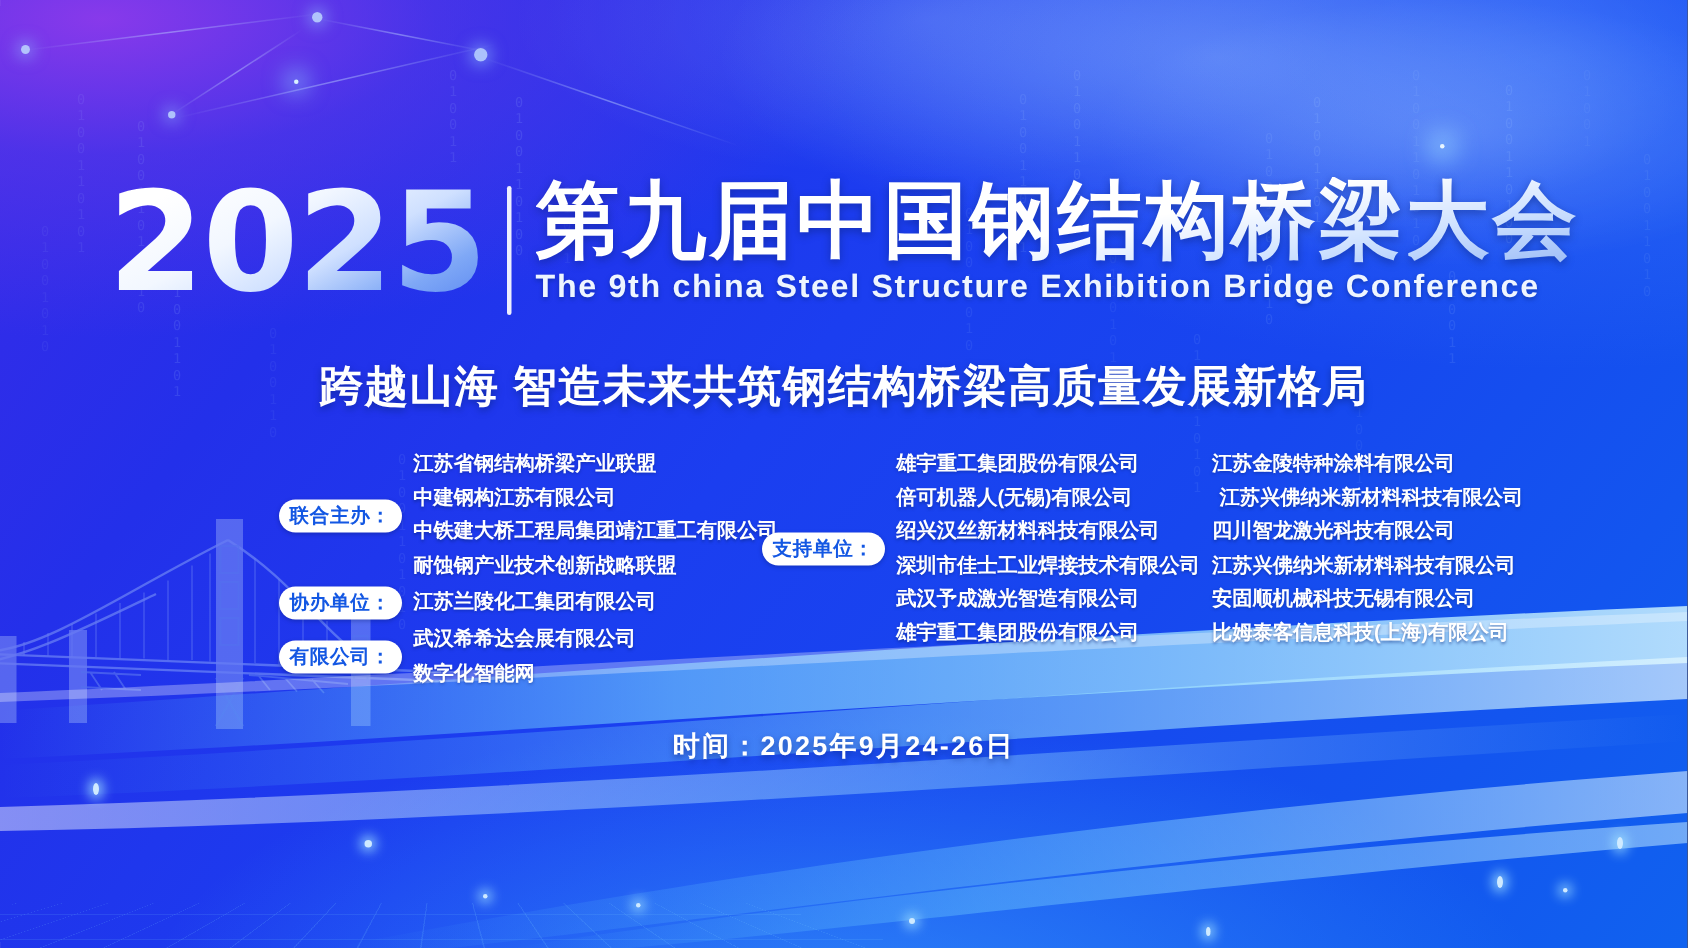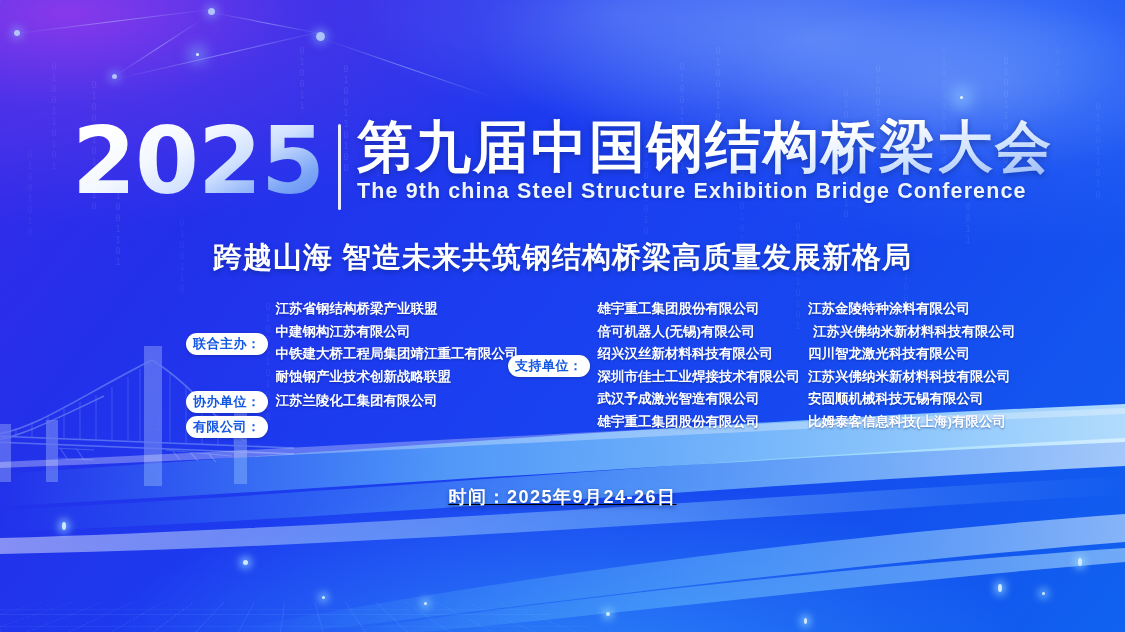--- a/index.html
+++ b/index.html
@@ -102,21 +102,21 @@
     margin-right:8px;margin-top:1px;letter-spacing:.5px;white-space:nowrap;
     box-shadow:0 1px 3px rgba(5,25,95,.35);
   }
   .items{display:flex;flex-direction:column;}
   .item{font-size:13.5px;font-weight:700;color:#ffffff;line-height:22.5px;white-space:nowrap;
         text-shadow:0 1px 2px rgba(8,35,120,.5);}
   .item.indent{padding-left:5px;}
   .col-right .item{line-height:22.5px;}
 
   
-  .footer{position:absolute;left:0;right:0;top:485px;display:flex;justify-content:center;gap:86px;text-decoration:underline;}
+  .footer{position:absolute;left:0;right:0;top:485px;display:flex;justify-content:center;gap:86px;}
   .finfo{font-size:18px;font-weight:700;color:#ffffff;letter-spacing:1.5px;
          text-shadow:0 2px 4px rgba(8,35,120,.55);white-space:nowrap;}
 </style>
 </head>
 <body>
 
 <div class="stage">
 
   <div class="layer clouds"></div>
   <div class="layer rays"></div>
@@ -267,20 +267,24 @@
         </div>
       </div>
       <div class="grp">
         <div class="badge">协办单位：</div>
         <div class="items">
           <div class="item">江苏兰陵化工集团有限公司</div>
         </div>
       </div>
       <div class="grp">
         <div class="badge">有限公司：</div>
+        <div class="items">
+          <div class="item">武汉希希达会展有限公司</div>
+          <div class="item">数字化智能网</div>
+        </div>
       </div>
     </div>
 
     <div class="col col-mid">
       <div class="grp">
         <div class="badge">支持单位：</div>
         <div class="items">
           <div class="item">雄宇重工集团股份有限公司</div>
           <div class="item">倍可机器人(无锡)有限公司</div>
           <div class="item">绍兴汉丝新材料科技有限公司</div>

